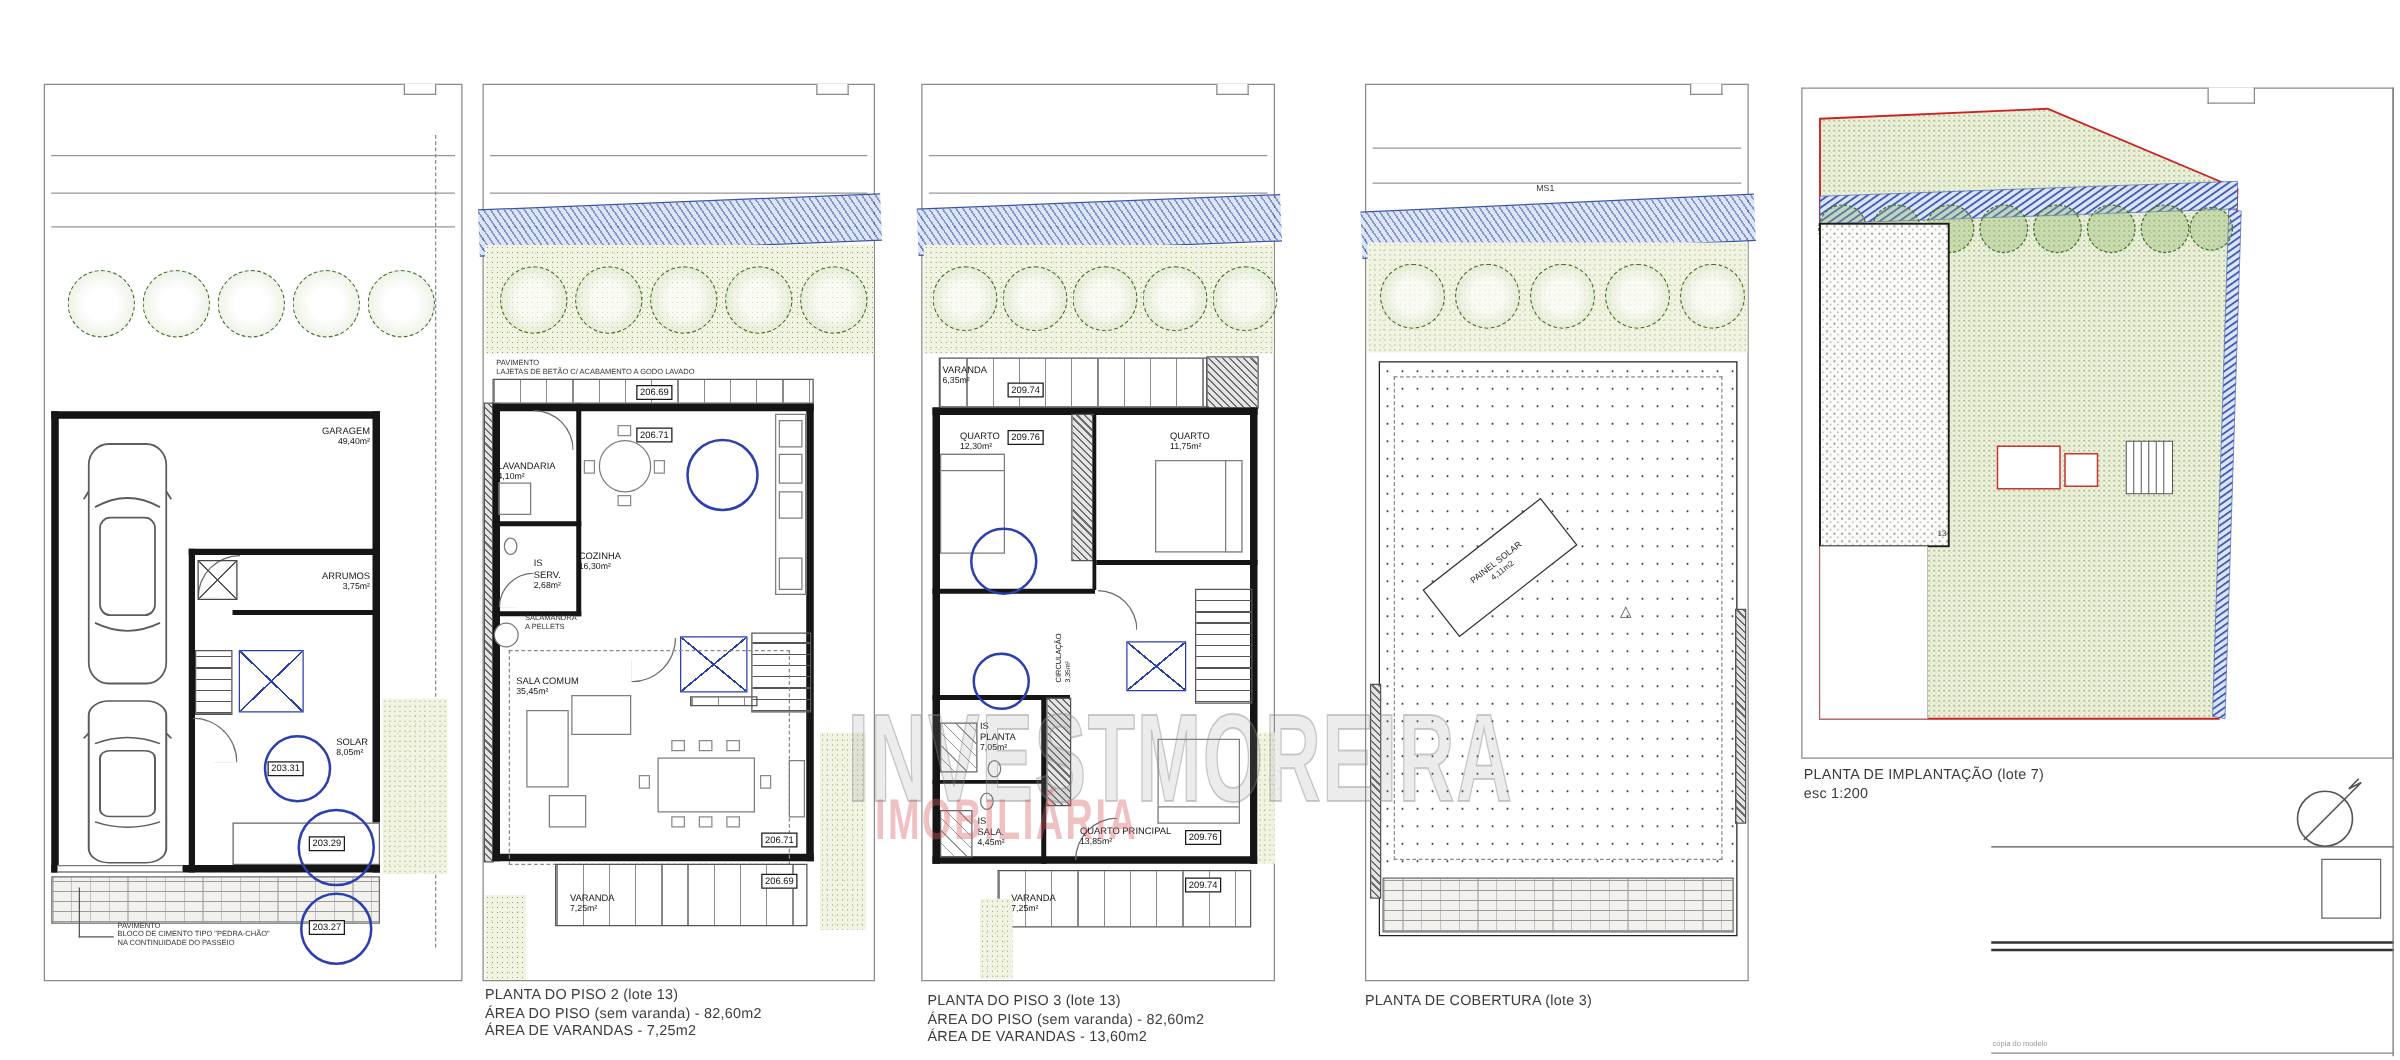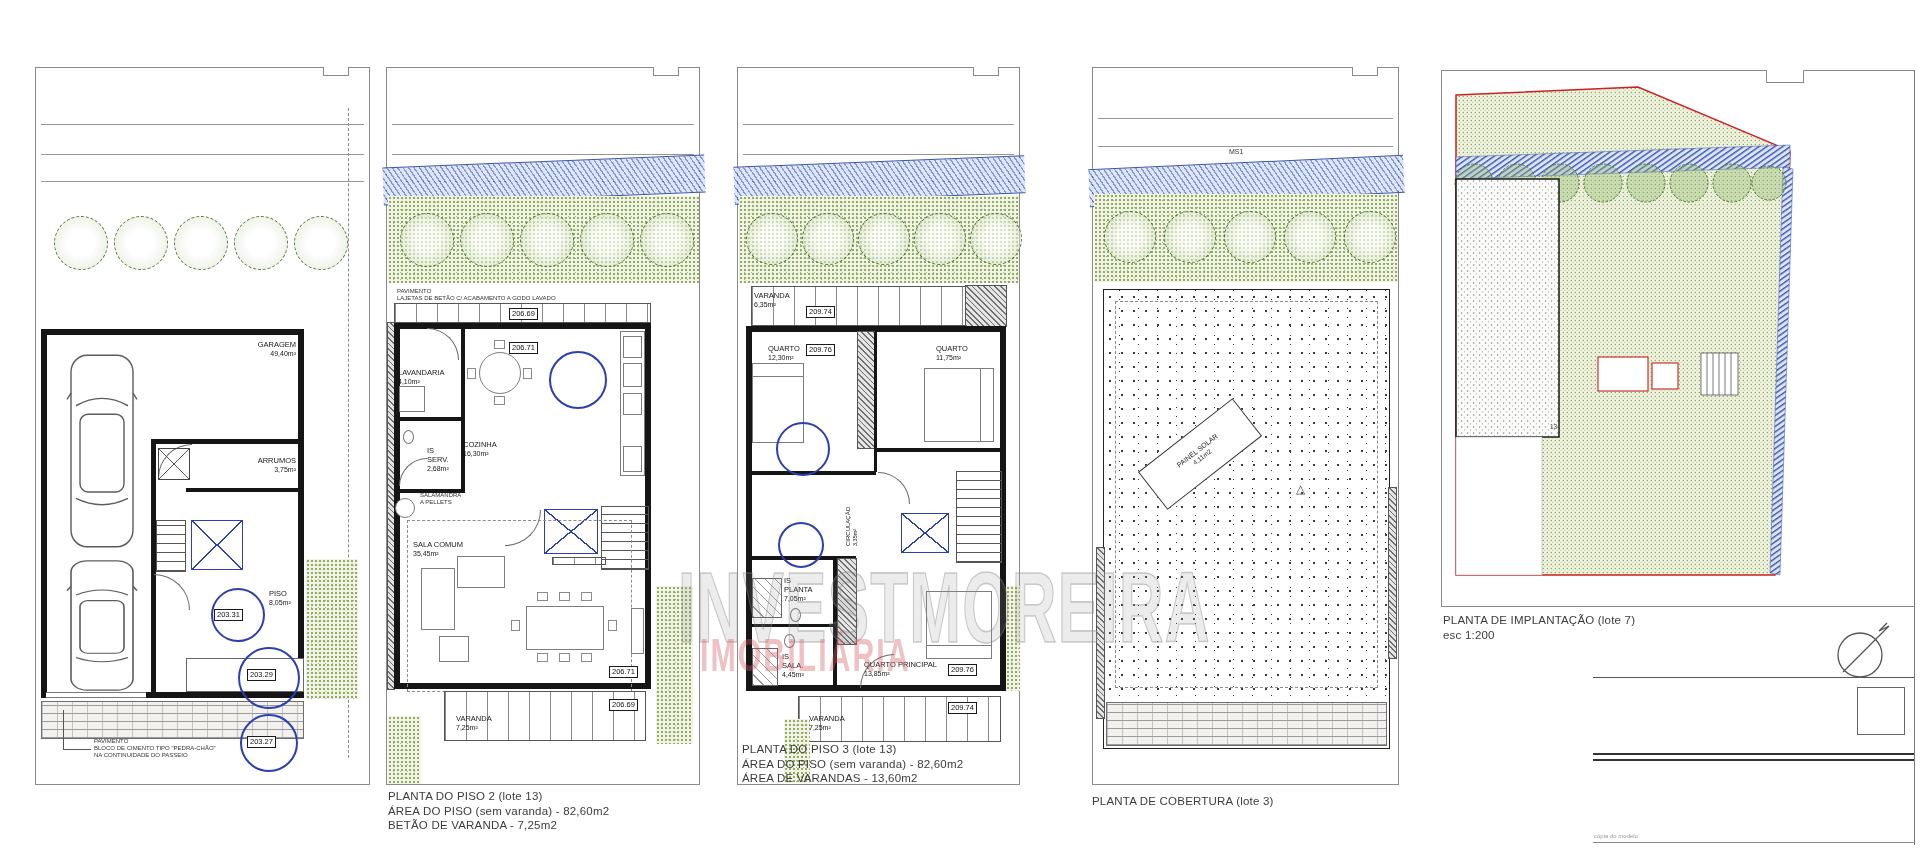--- a/index.html
+++ b/index.html
@@ -93,21 +93,21 @@
     <div class="arc" style="left:122px;top:376px;width:34px;height:34px"></div>
     <div class="elevg" style="left:122px;top:380px;width:32px;height:32px"></div>
     <div class="lbl" style="left:208px;top:388px;text-align:right;width:52px">
       <span>ARRUMOS</span>
       <span class="ar">3,75m²</span>
     </div>
     <div class="sth" style="left:120px;top:452px;width:30px;height:52px"></div>
     <div class="elev" style="left:155px;top:452px;width:52px;height:50px"></div>
     <div class="arc" style="left:118px;top:506px;width:36px;height:36px;transform:rotate(90deg)"></div>
     <div class="lbl" style="left:233px;top:521px">
-      <span>PISO</span>
+      <span>SOLAR</span>
       <span class="ar">8,05m²</span>
     </div>
     <div class="bcirc" style="left:175px;top:520px;width:54px;height:54px"></div>
     <span class="lvl" style="left:178px;top:541px">203.31</span>
     <div style="position:absolute;left:150px;top:590px;width:118px;height:34px;border:1px solid #666;background:#fff"></div>
     <div class="bcirc" style="left:202px;top:579px;width:62px;height:62px"></div>
     <span class="lvl" style="left:211px;top:601px">203.29</span>
 
     <div class="brick" style="left:5px;top:633px;width:263px;height:38px"></div>
     <div class="bcirc" style="left:204px;top:646px;width:58px;height:58px"></div>
@@ -218,21 +218,21 @@
       <span>VARANDA</span>
       <span class="ar">7,25m²</span>
     </div>
     <span class="lvl" style="left:222px;top:631px">206.69</span>
     <div class="gband" style="left:269px;top:518px;width:37px;height:158px"></div>
     <div class="gband" style="left:1px;top:648px;width:33px;height:68px"></div>
   </div>
   <div class="cap" style="left:388px;top:789px">
     <div>PLANTA DO PISO 2 (lote 13)</div>
     <div>ÁREA DO PISO (sem varanda) - 82,60m2</div>
-    <div>BETÃO DE VARANDA - 7,25m2</div>
+    <div>ÁREA DE VARANDAS - 7,25m2</div>
   </div>
 
   <div class="sheet" style="left:737px;top:67px;width:283px;height:718px">
     <div class="tab" style="right:20px;width:26px"></div>
     <div class="rline" style="top:56px"></div>
     <div class="rline" style="top:86px"></div>
     <div class="rline" style="top:113px"></div>
     <div class="bstrip" style="left:-4px;top:93px;width:291px;transform:rotate(-2.3deg)"></div>
     <div class="gband" style="left:1px;top:128px;width:280px;height:87px"></div>
     <i class="tree" style="left:8px;top:145px;width:52px;height:52px"></i>
@@ -313,21 +313,21 @@
 
     <div class="rail" style="left:60px;top:628px;width:203px;height:46px"></div>
     <div class="lbl" style="left:71px;top:646px">
       <span>VARANDA</span>
       <span class="ar">7,25m²</span>
     </div>
     <span class="lvl" style="left:210px;top:634px">209.74</span>
     <div class="gband" style="left:46px;top:651px;width:26px;height:64px"></div>
     <div class="gband" style="left:268px;top:518px;width:14px;height:105px"></div>
   </div>
-  <div class="cap" style="left:742px;top:742px">
+  <div class="cap" style="left:742px;top:794px">
     <div>PLANTA DO PISO 3 (lote 13)</div>
     <div>ÁREA DO PISO (sem varanda) - 82,60m2</div>
     <div>ÁREA DE VARANDAS - 13,60m2</div>
   </div>
 
   <div class="sheet" style="left:1092px;top:67px;width:307px;height:718px">
     <div class="tab" style="right:20px;width:26px"></div>
     <div class="rline" style="top:50px"></div>
     <div class="rline" style="top:78px"></div>
     <div class="tiny" style="left:136px;top:80px;font-size:7px">MS1</div>

